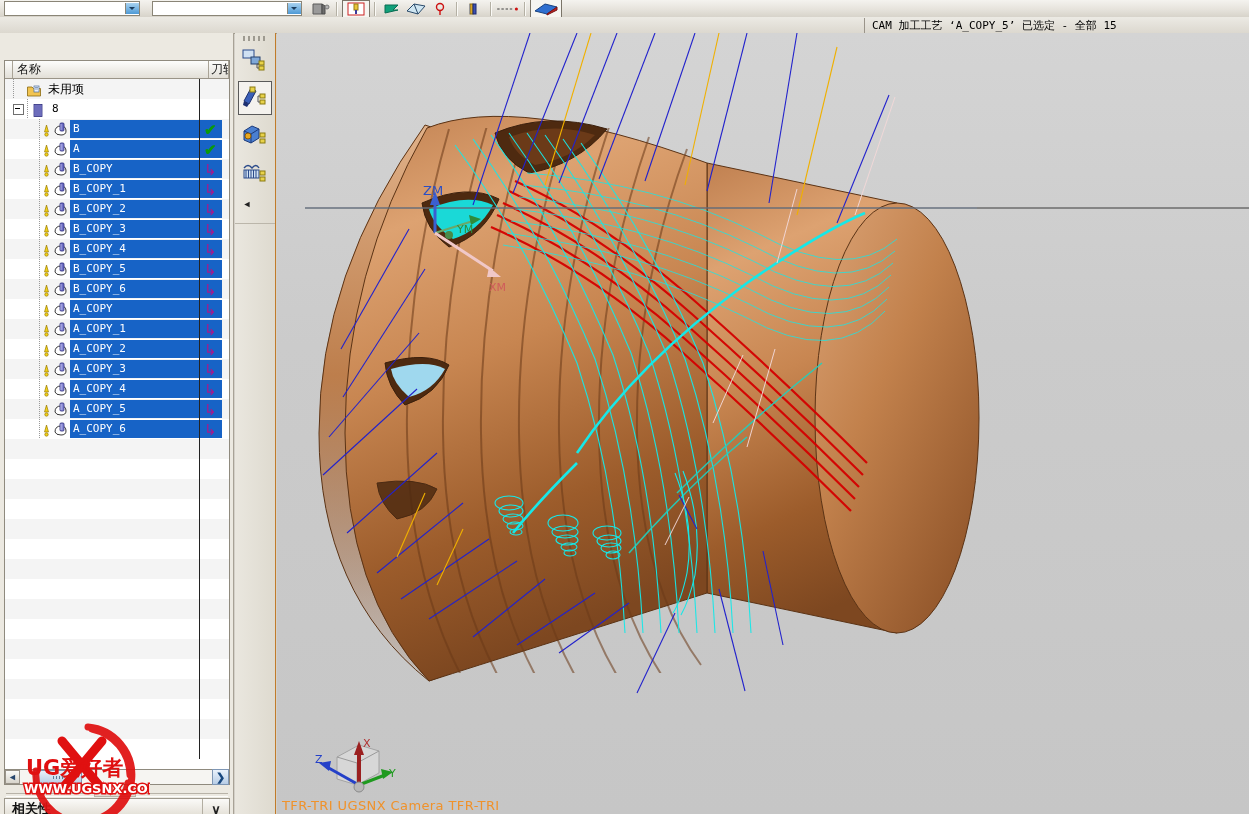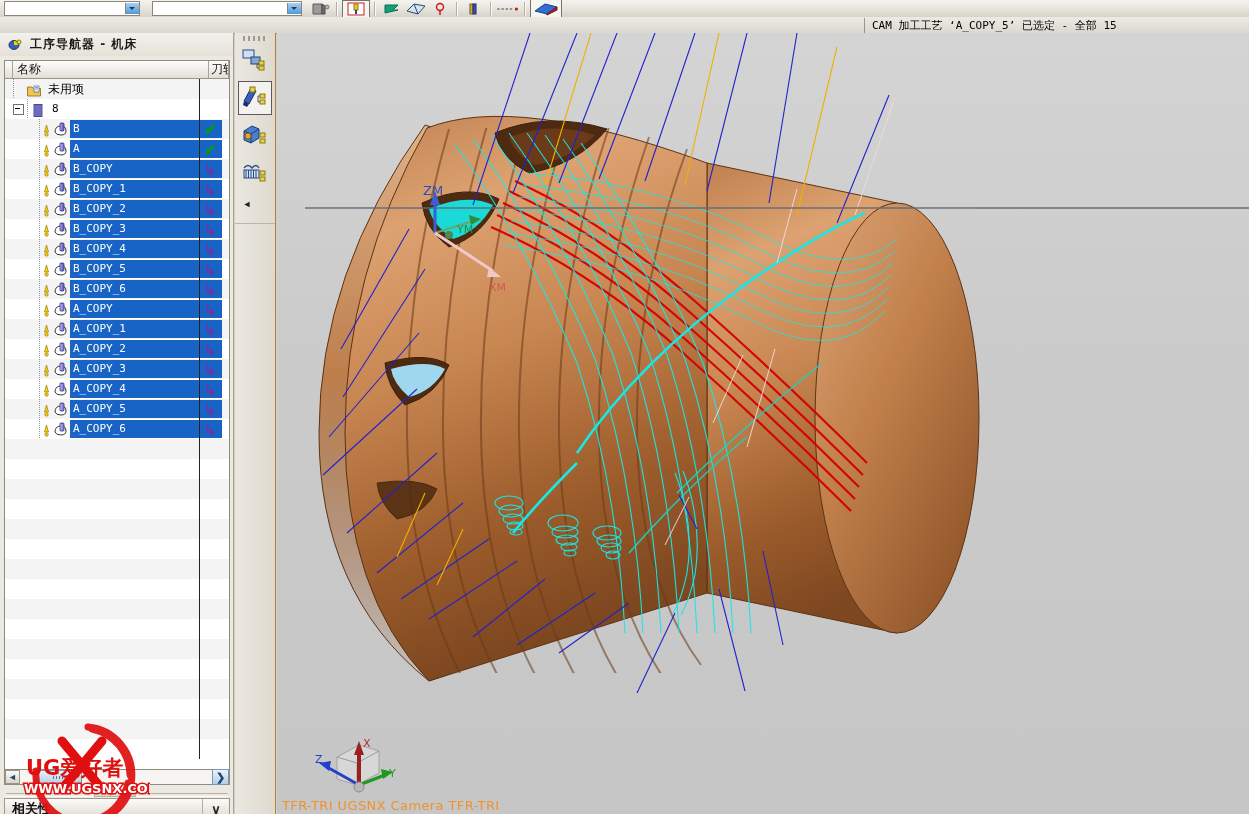--- a/index.html
+++ b/index.html
@@ -321,30 +321,20 @@
 
   <div class="toolbar-blank"></div>
 
   <div class="cue-bar">
     <div class="cue-spacer"></div>
     <div class="cue-text">CAM 加工工艺 ‘A_COPY_5’ 已选定 - 全部 15</div>
   </div>
 
   <div class="nav-panel">
 
-    <div class="nav-title">
-      <span class="ico">
-        <svg width="14" height="14" viewBox="0 0 14 14">
-          <ellipse cx="6" cy="7" rx="5" ry="4.4" fill="#3b5fb5" stroke="#1c2f6e"></ellipse>
-          <path d="M6 3 A4.4 4.4 0 0 1 10 7 L6 7 Z" fill="#e0e000"></path>
-          <circle cx="11" cy="4" r="2" fill="#f2e23a" stroke="#8a7a10"></circle>
-        </svg>
-      </span>
-      <span class="nav-title-text">工序导航器 - 机床</span>
-    </div>
 
     <div class="tree-box">
       <div class="tree-head">
         <div class="th c1"></div>
         <div class="th c2">名称</div>
         <div class="th c3">刀轨</div>
       </div>
       <div class="tree-body" id="tree-body">
           <div class="trow alt">
             <span class="indent" style="width:22px;position:relative">

